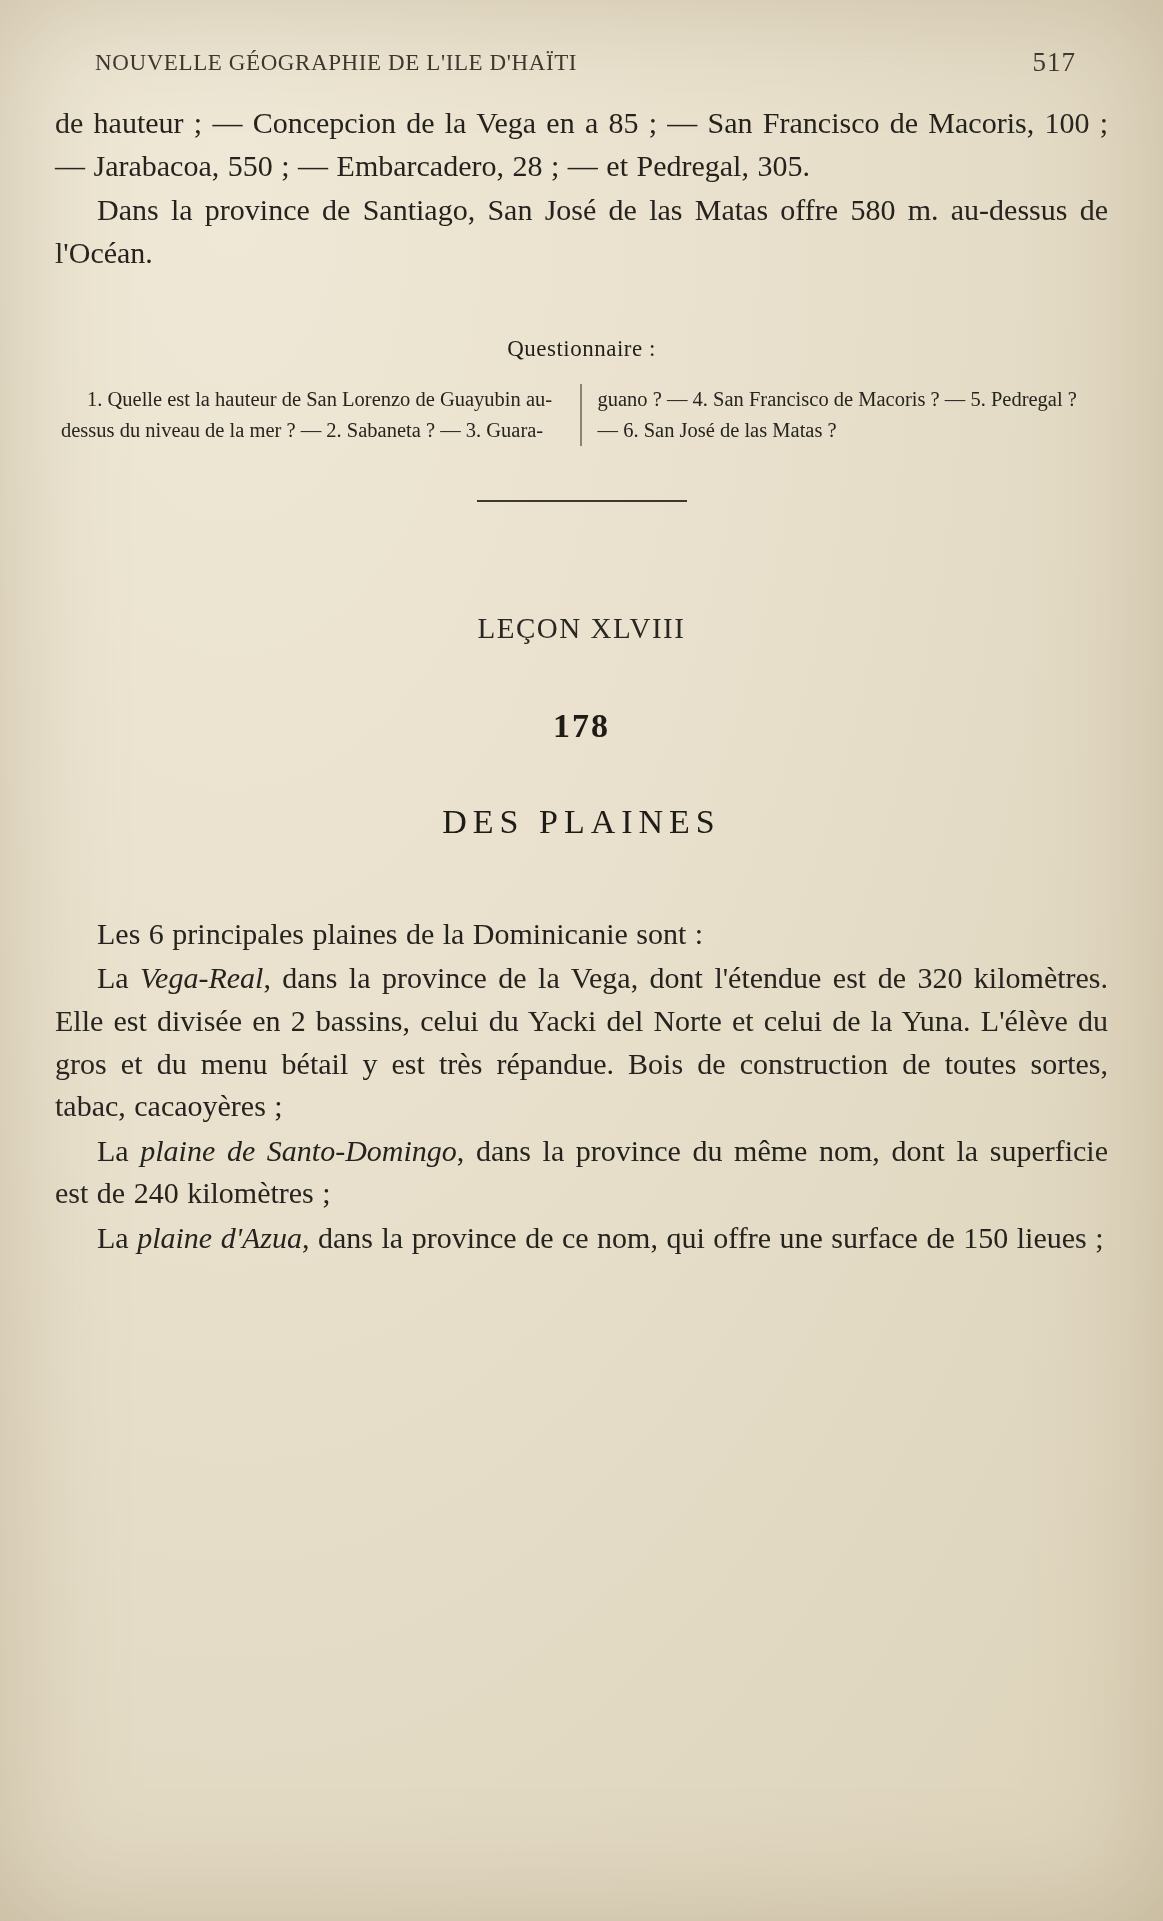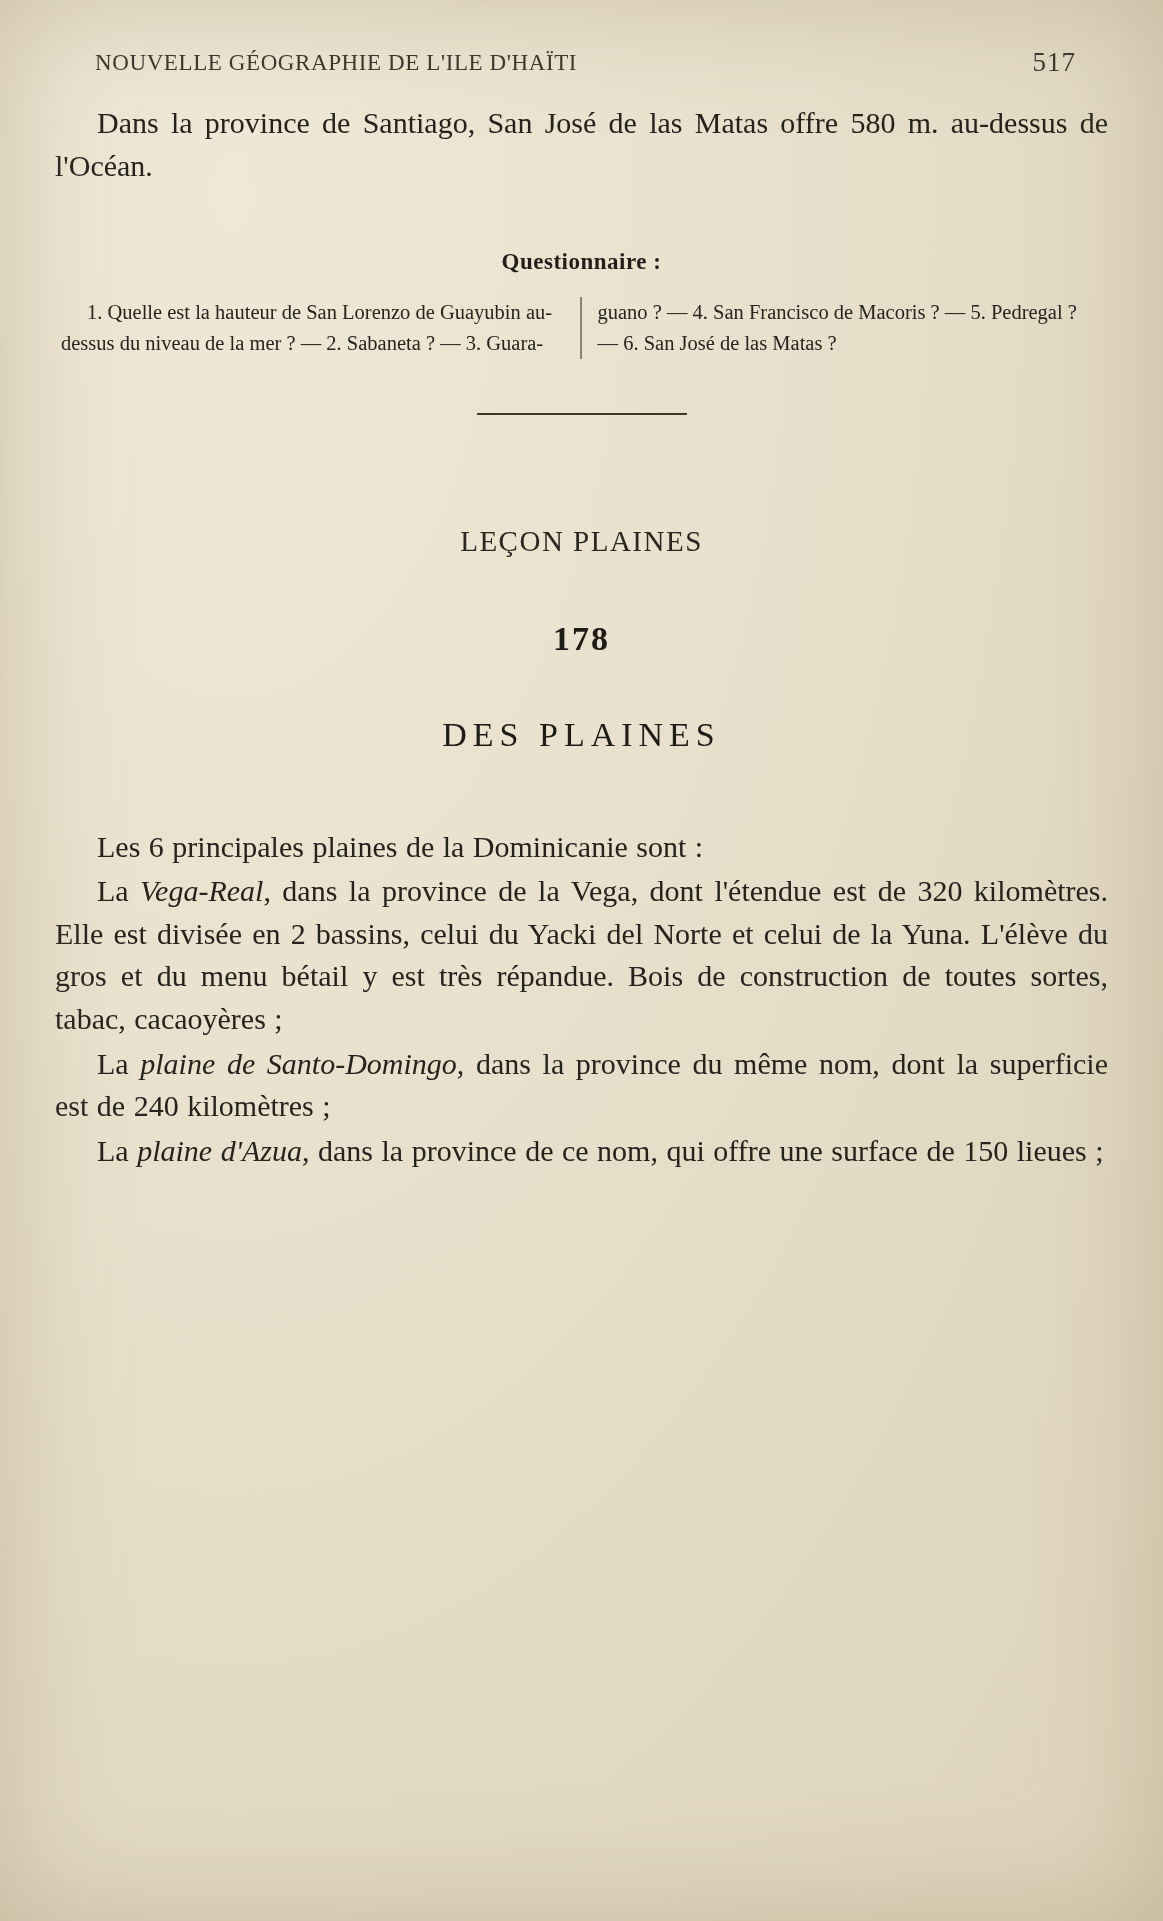--- a/index.html
+++ b/index.html
@@ -77,21 +77,21 @@
   .para.indent {
     text-indent: 42px;
   }
   .para-block {
     margin-bottom: 10px;
   }
 
   
   .q-title {
     text-align: center;
-    font-weight: bold;
+    font-weight: normal;
     font-size: 23px;
     letter-spacing: 0.5px;
     margin: 62px 0 22px 0;
     color: #221f1b;
   }
   .q-cols {
     display: flex;
     gap: 0;
     margin: 0 6px;
     font-size: 20.5px;
@@ -158,39 +158,40 @@
 
 <div class="page">
   <div class="content">
 
     <div class="runhead">
       <div class="runhead-title">NOUVELLE GÉOGRAPHIE DE L'ILE D'HAÏTI</div>
       <div class="runhead-page">517</div>
     </div>
 
     <div class="para-block">
+      <p class="para">de hauteur ; — Concepcion de la Vega en a 85 ; — San Francisco de Macoris, 100 ; — Jarabacoa, 550 ; — Embarcadero, 28 ; — et Pedregal, 305.</p>
       <p class="para indent">Dans la province de Santiago, San José de las Matas offre 580 m. au-dessus de l'Océan.</p>
     </div>
 
     <div class="q-title">Questionnaire :</div>
 
     <div class="q-cols">
       <div class="q-col left">
         <p>1. Quelle est la hauteur de San Lorenzo de Guayubin au-dessus du niveau de la mer ? — 2. Sabaneta ? — 3. Guara-</p>
       </div>
       <div class="q-col right">
         <p>guano ? — 4. San Francisco de Macoris ? — 5. Pedregal ? — 6. San José de las Matas ?</p>
       </div>
     </div>
 
     <div class="rule-wrap">
       <div class="rule"></div>
     </div>
 
-    <div class="lesson">LEÇON PLAINES</div>
+    <div class="lesson">LEÇON XLVIII</div>
     <div class="lesson-num">178</div>
     <div class="lesson-subject">DES PLAINES</div>
 
     <div class="body-start" id="main-body">
         <p class="para indent"><span>Les 6 principales plaines de la Dominicanie sont :</span></p>
         <p class="para indent"><span>La </span><em>Vega-Real</em><span>, dans la province de la Vega, dont l'étendue est de 320 kilomètres. Elle est divisée en 2 bassins, celui du Yacki del Norte et celui de la Yuna. L'élève du gros et du menu bétail y est très répandue. Bois de construction de toutes sortes, tabac, cacaoyères ;</span></p>
         <p class="para indent"><span>La </span><em>plaine de Santo-Domingo</em><span>, dans la province du même nom, dont la superficie est de 240 kilomètres ;</span></p>
         <p class="para indent"><span>La </span><em>plaine d'Azua</em><span>, dans la province de ce nom, qui offre une surface de 150 lieues ;</span></p>
       </div>
 

